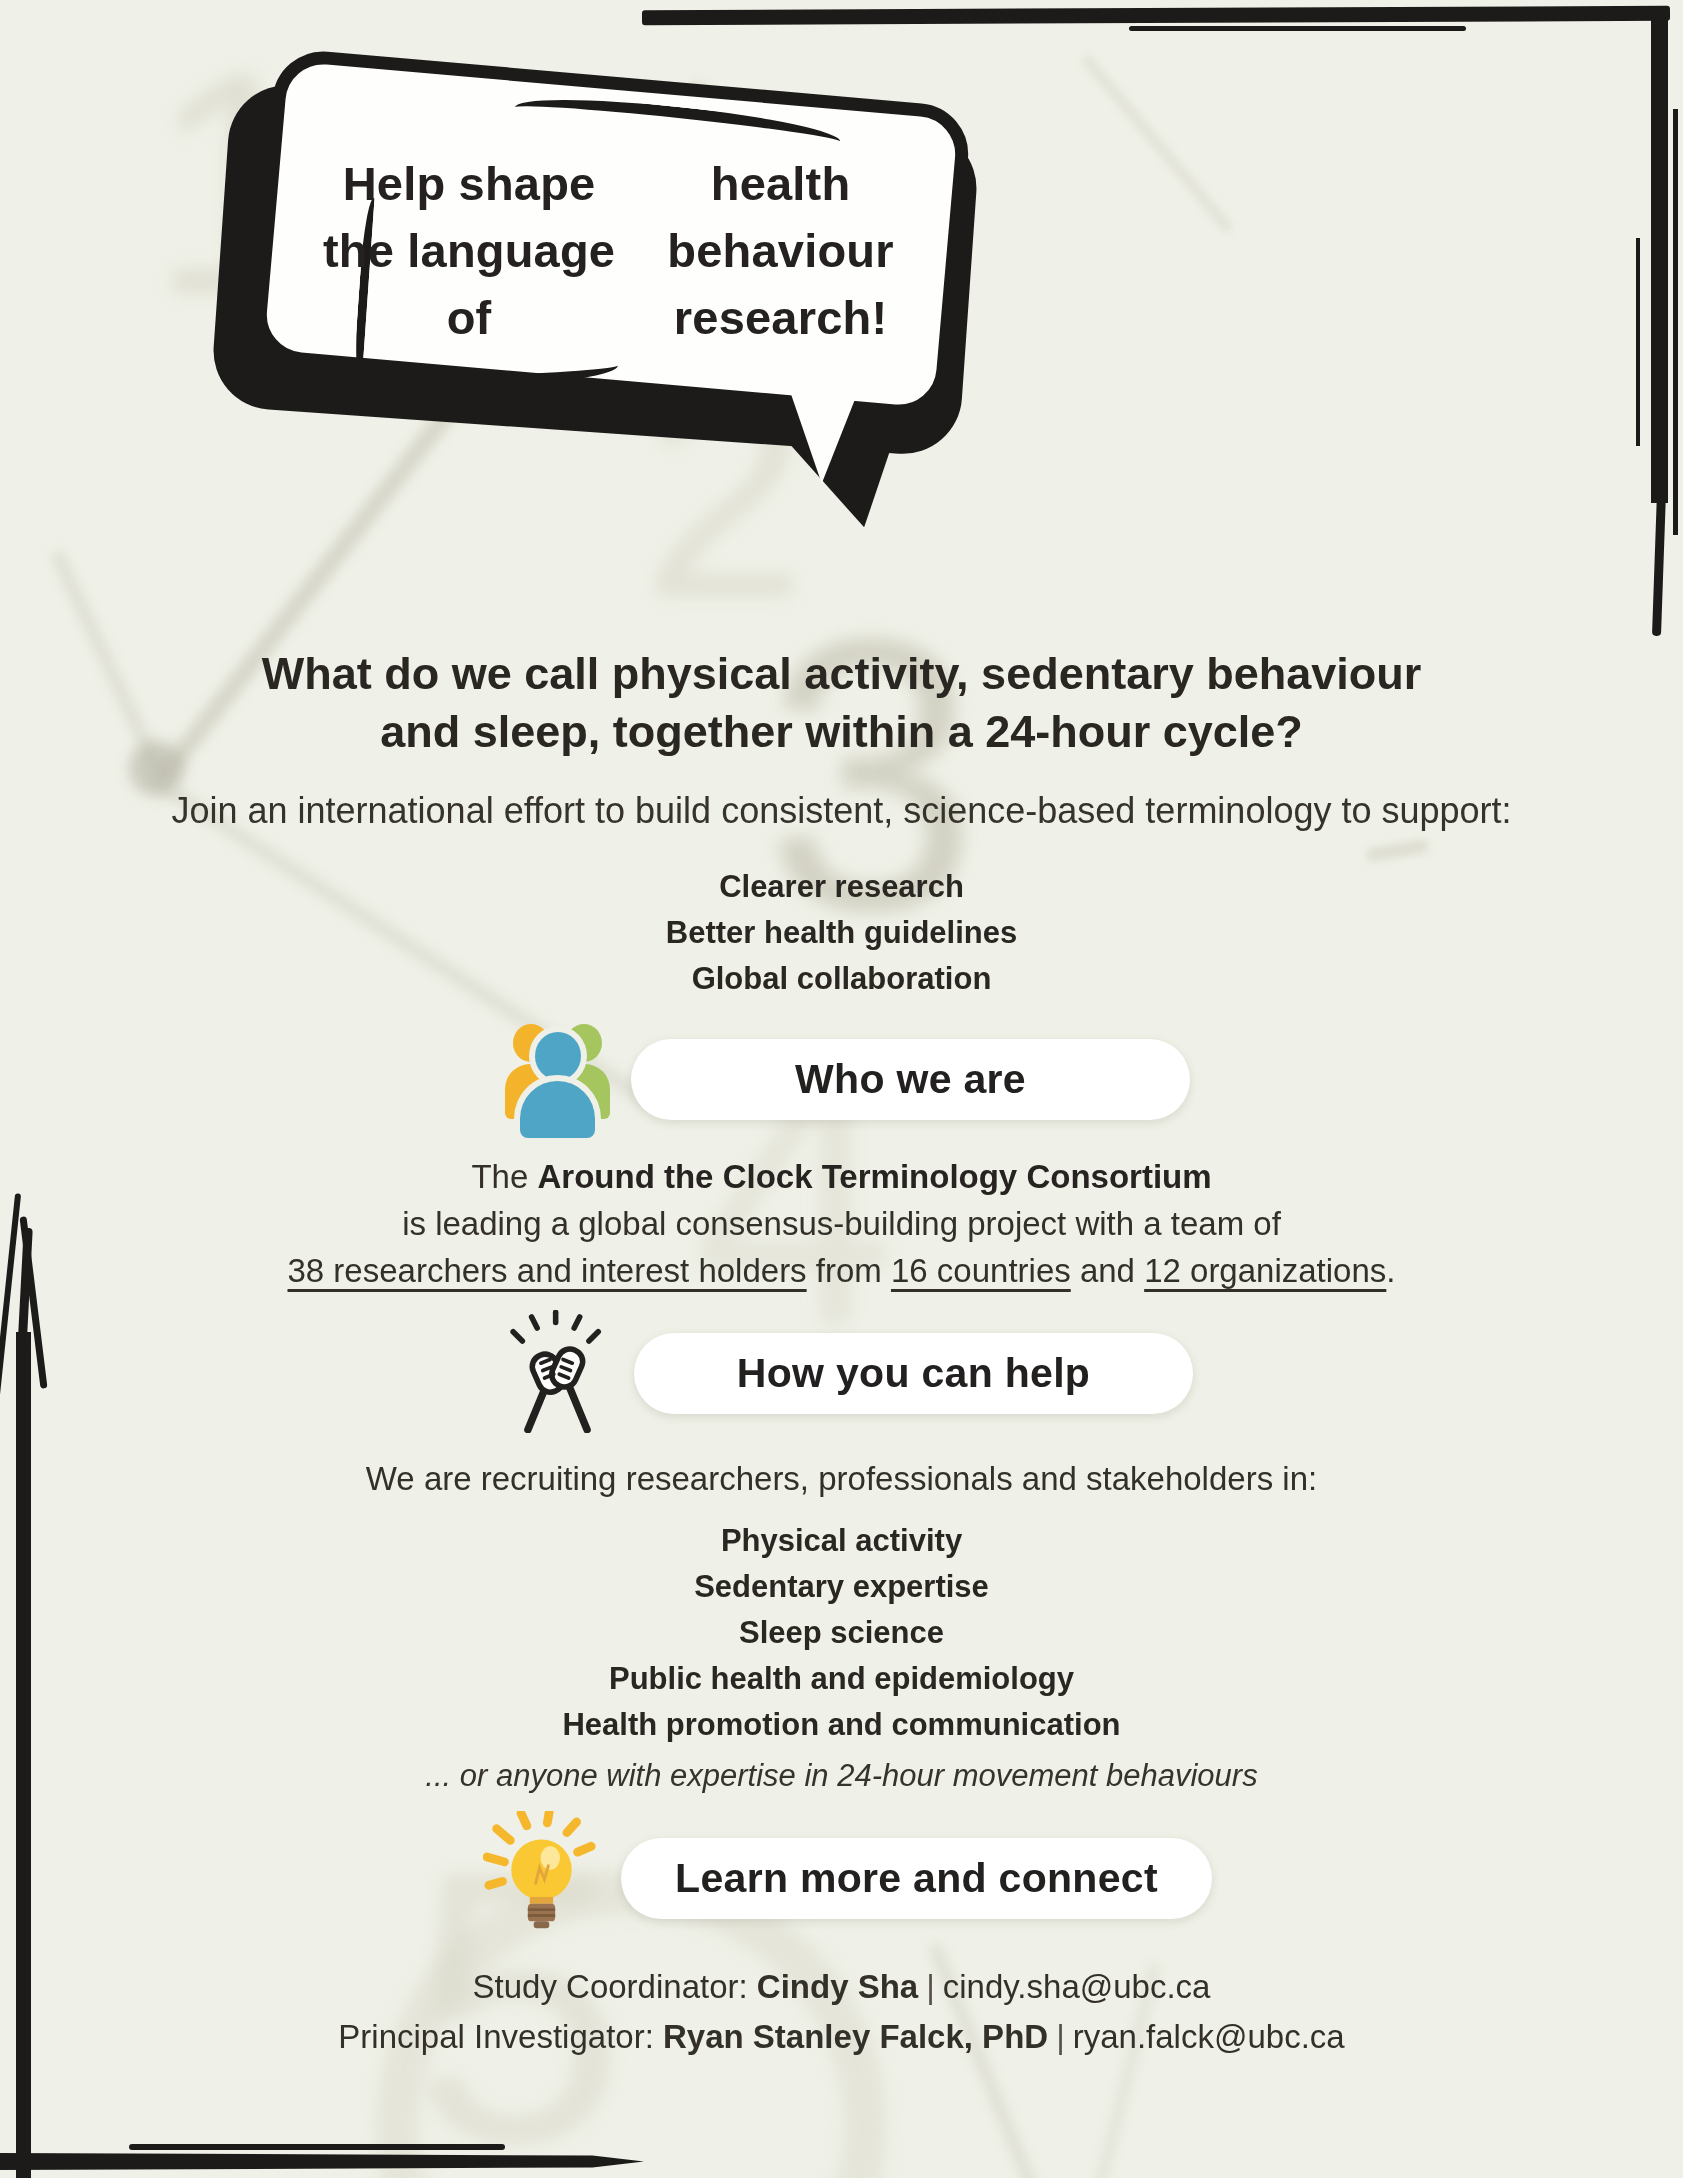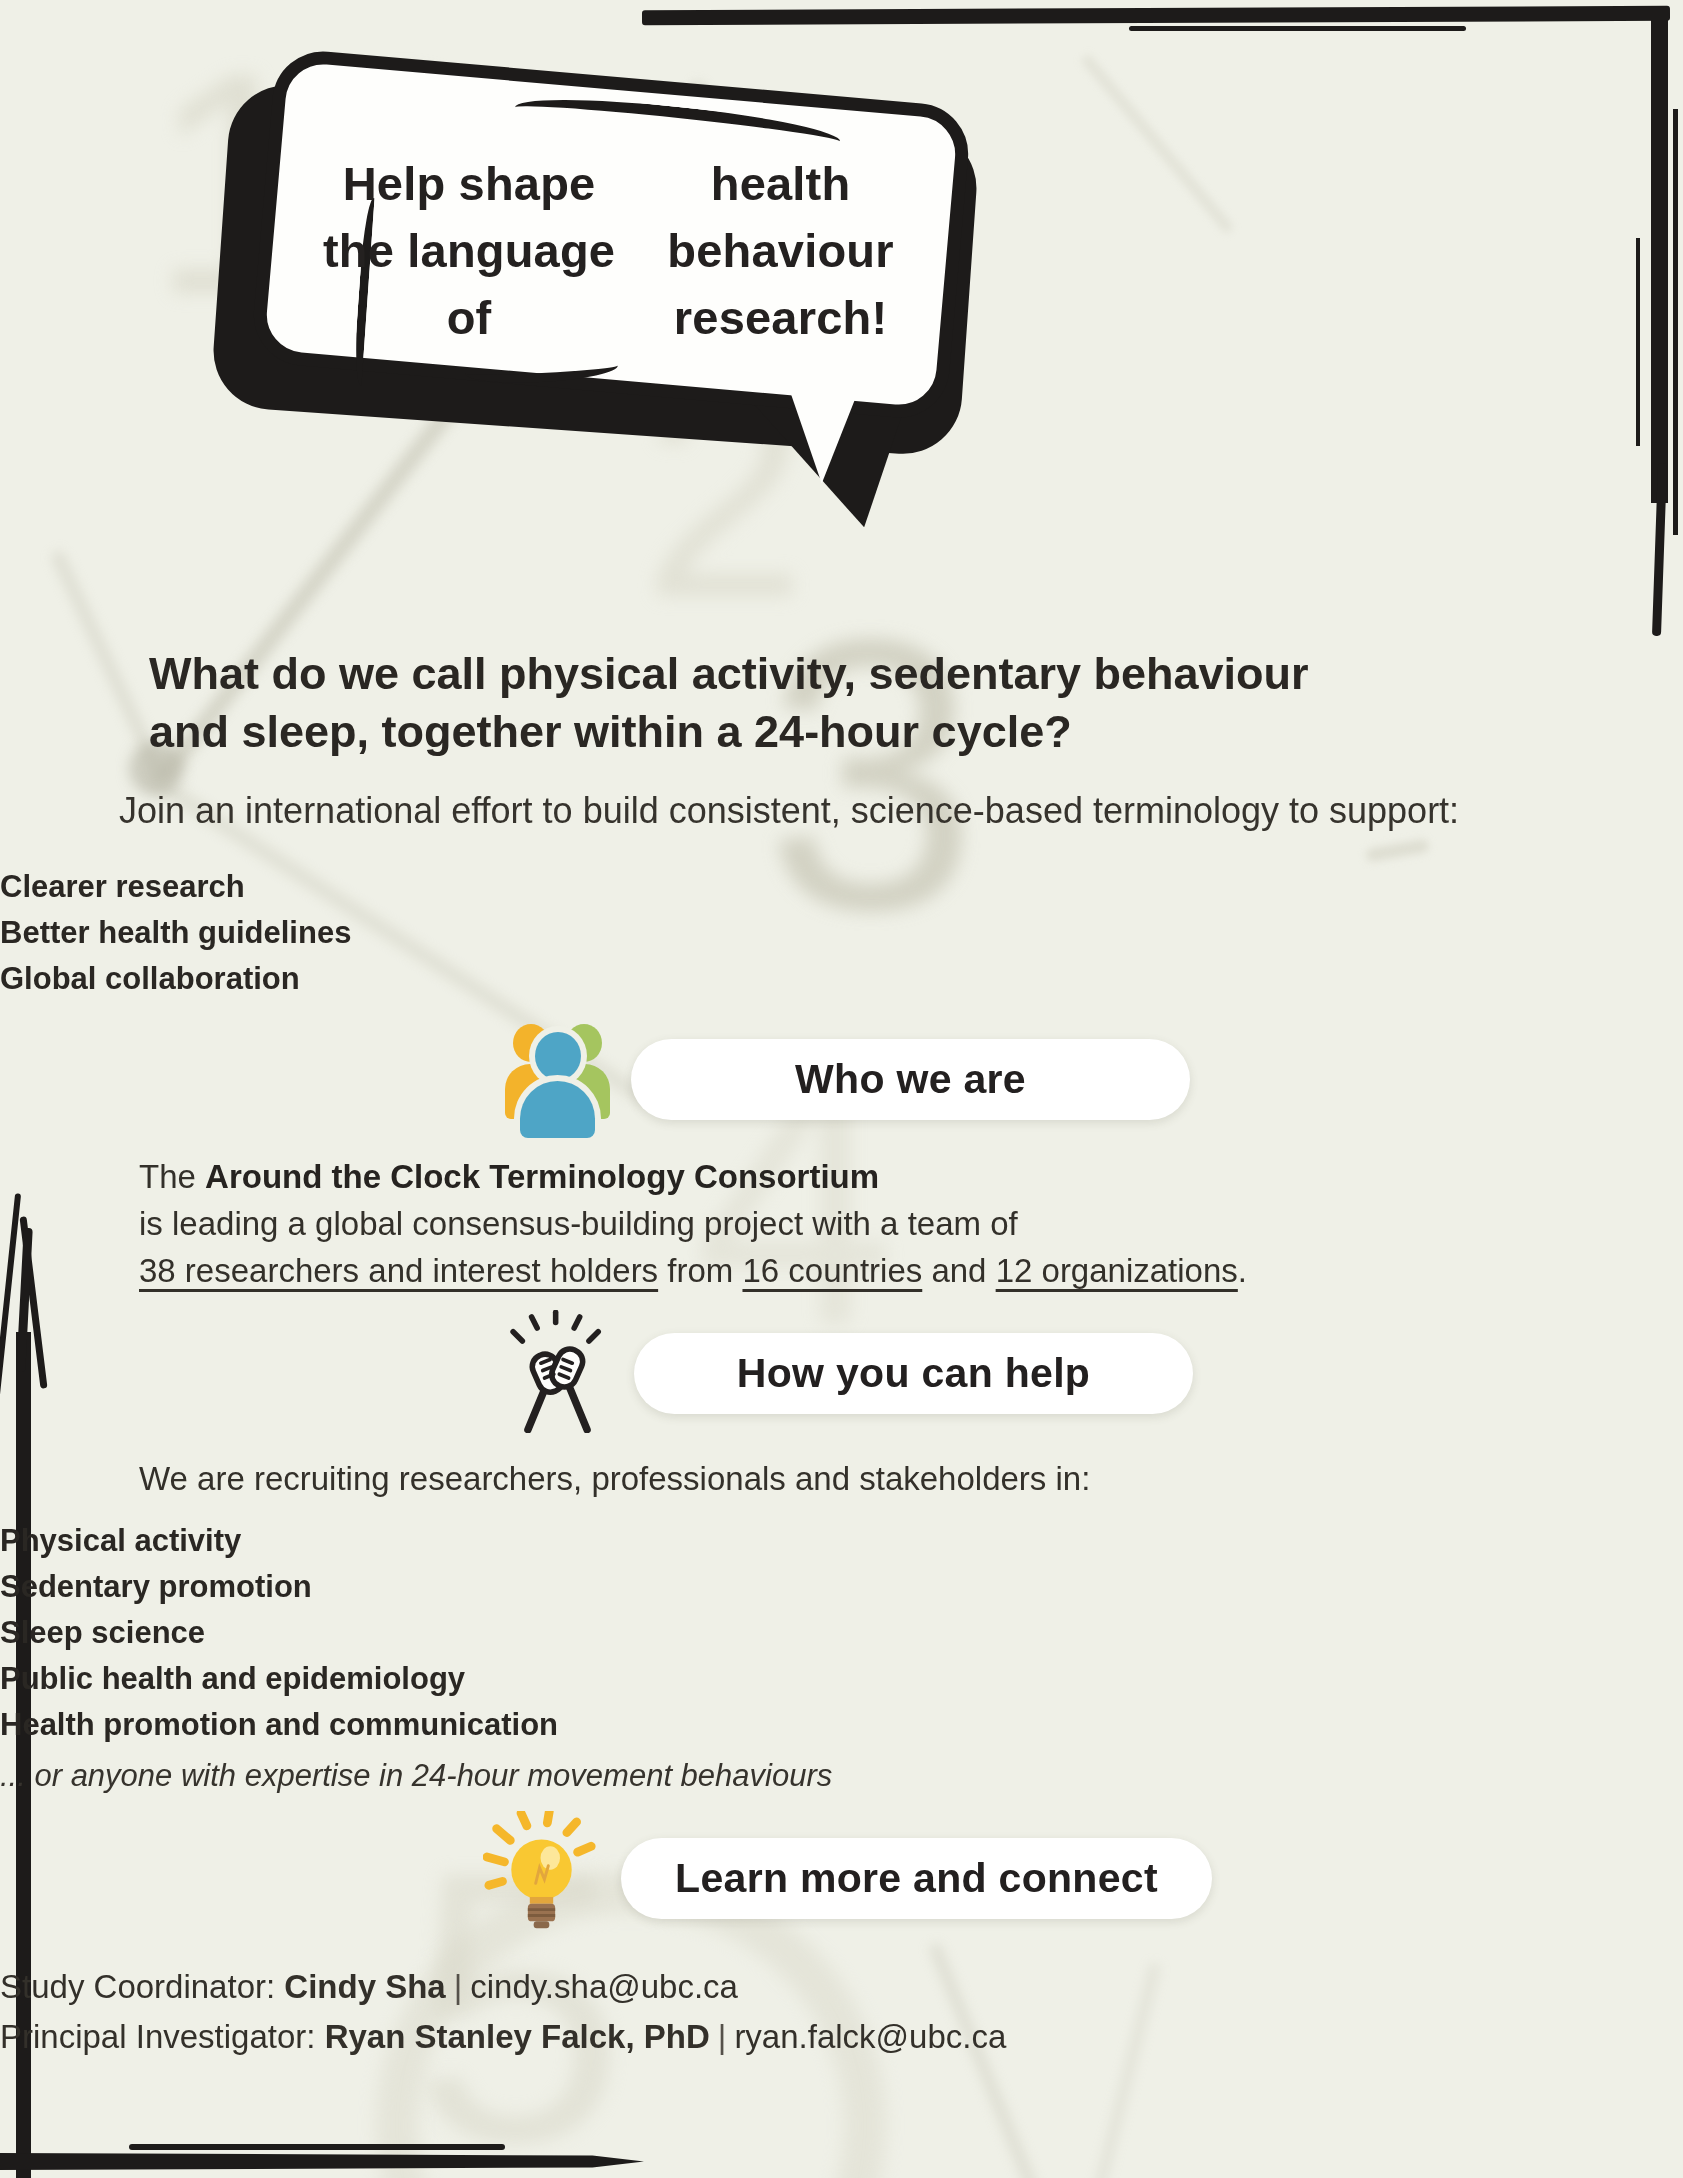--- a/index.html
+++ b/index.html
@@ -52,21 +52,21 @@
   .tail-shadow{position:absolute;right:18px;top:236px;width:198px;height:216px;background:#1d1b1a;clip-path:polygon(20% 0,100% 10%,55% 100%,0 30%);transform:rotate(-6deg);}
   .bubble-body{position:absolute;inset:0;background:#fefefc;border:13px solid #1d1b1a;border-radius:51px;transform:rotate(5deg);}
   .tail-white{position:absolute;right:87px;top:279px;width:91px;height:127px;background:#fefefc;clip-path:polygon(0 0,100% 6%,40% 100%);transform:rotate(-3deg);}
   .shine{position:absolute;border-radius:50%;}
   .shine-top{left:252px;top:30px;width:327px;height:24px;border-top:11px solid #1d1b1a;transform:rotate(6deg);}
   .shine-bottom{left:203px;bottom:10px;width:153px;height:16px;border-bottom:9px solid #1d1b1a;transform:rotate(-3deg);}
   .shine-left{left:97px;top:121px;width:12px;height:188px;border-left:9px solid #1d1b1a;border-radius:40%;transform:rotate(4deg);}
   .bubble-text{position:absolute;inset:0;display:flex;align-items:center;justify-content:center;padding:54px 25px 20px 50px;font-size:47px;font-weight:700;line-height:1.42;letter-spacing:0.2px;color:#242120;text-align:center;}
 
   
-  .content{position:absolute;inset:0;z-index:3;text-align:left;}
+  .content{position:absolute;inset:0;z-index:3;text-align:center;}
   .headline{padding:645px 149px 0;font-size:45px;font-weight:700;line-height:1.28;color:#2a2723;margin:0;}
   .intro{margin:30px 119px 0;font-size:36px;font-weight:400;color:#36332d;}
   .benefits{margin-top:32px;font-size:31px;font-weight:700;line-height:46px;color:#2a2723;}
   .row{display:flex;align-items:center;justify-content:center;gap:21px;margin-left:12px;}
   .row-who{margin-top:18px;}
   .row-help{margin-top:16px;}
   .row-connect{margin-top:14px;}
   .pill{min-width:559px;padding:0 54px;height:81px;background:#fff;border-radius:41px;display:flex;align-items:center;justify-content:center;
         font-size:41px;font-weight:700;letter-spacing:0.3px;color:#232020;box-shadow:0 3px 10px rgba(80,75,60,.14);box-sizing:border-box;}
   .para{margin:14px 139px 0;font-size:33px;line-height:47px;color:#33302a;}
@@ -202,21 +202,21 @@
       </div>
       <div class="pill">
         <span>How you can help</span>
       </div>
     </div>
 
     <p class="para" style="margin-top:18px">We are recruiting researchers, professionals and stakeholders in:</p>
 
     <div class="fields">
       <div>Physical activity</div>
-      <div>Sedentary promotion</div>
+      <div>Sedentary expertise</div>
       <div>Sleep science</div>
       <div>Public health and epidemiology</div>
       <div>Health promotion and communication</div>
     </div>
 
     <div class="note">... or anyone with expertise in 24-hour movement behaviours</div>
 
     <div class="row row-connect">
       <div class="icon-box">
         <svg width="117" height="131" viewBox="0 0 120 134" fill="none">

